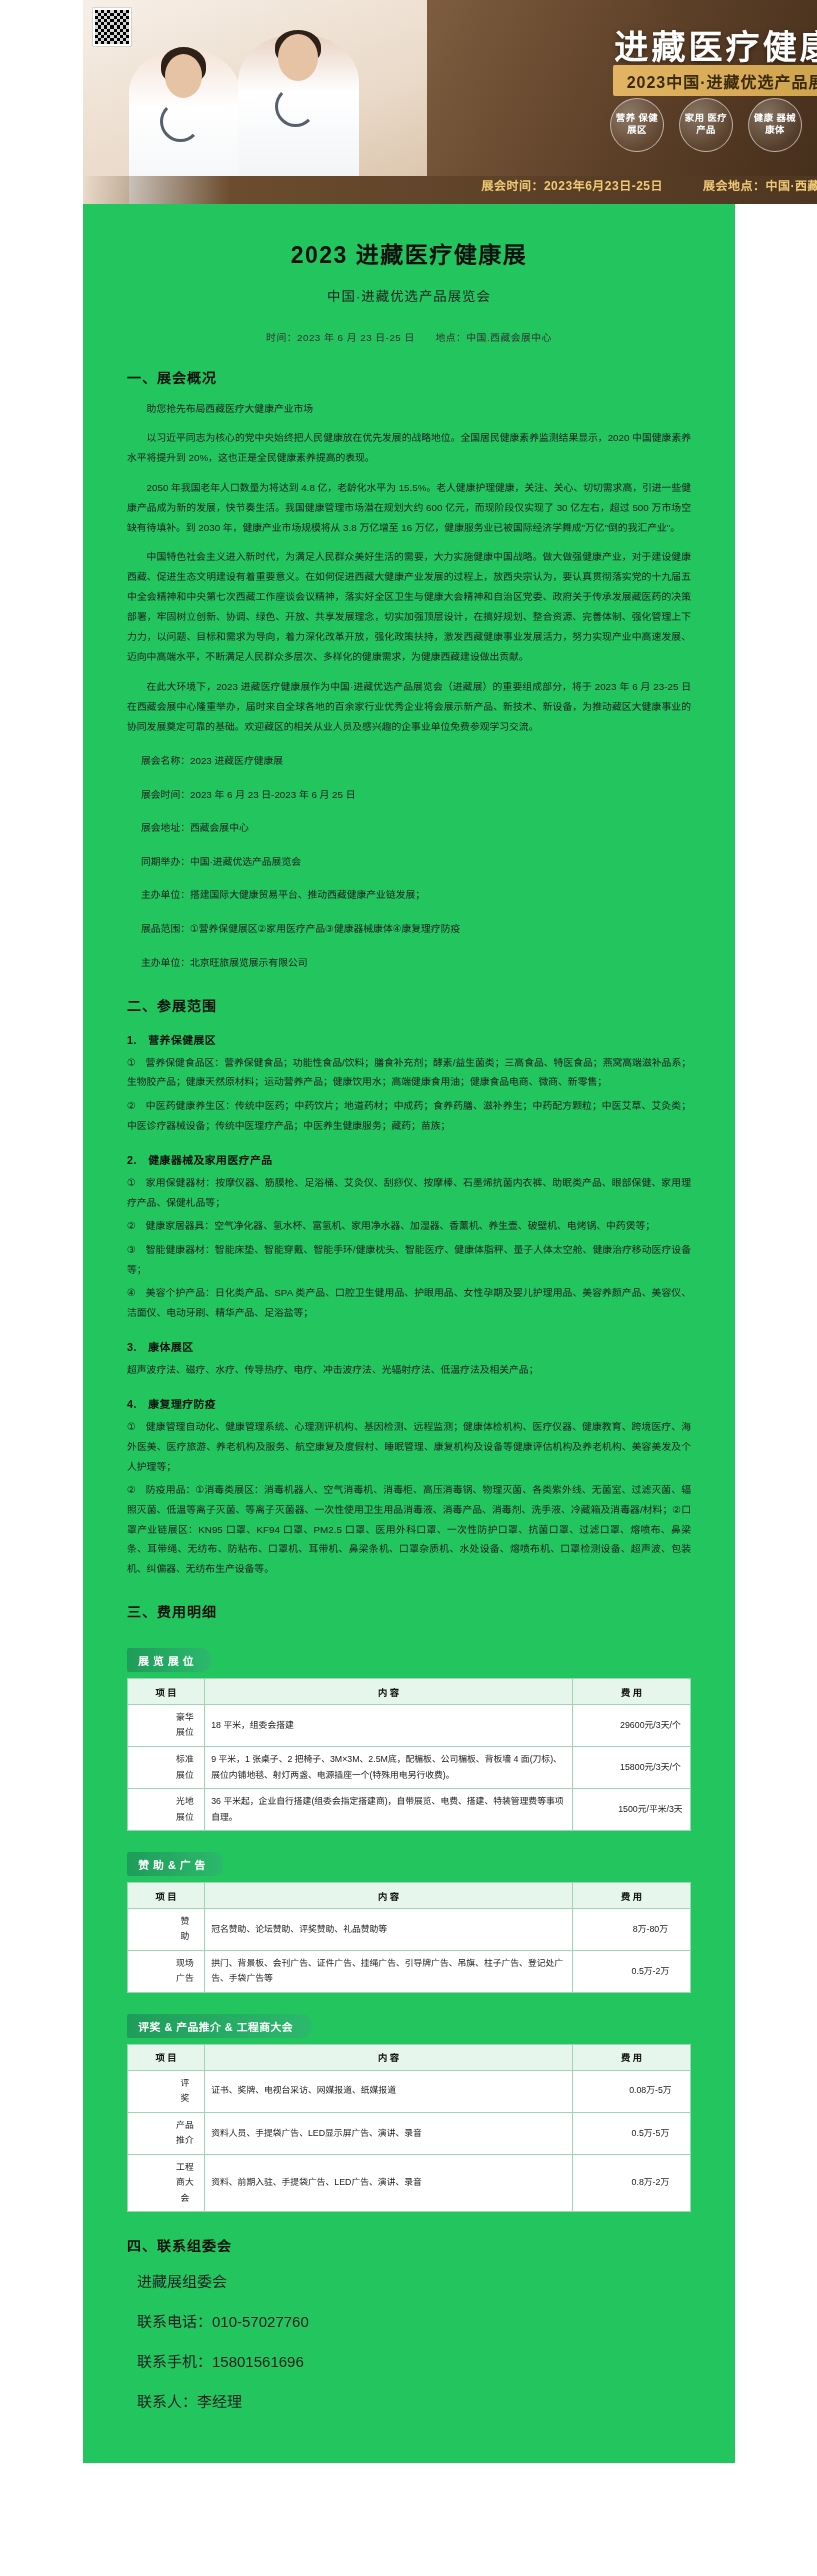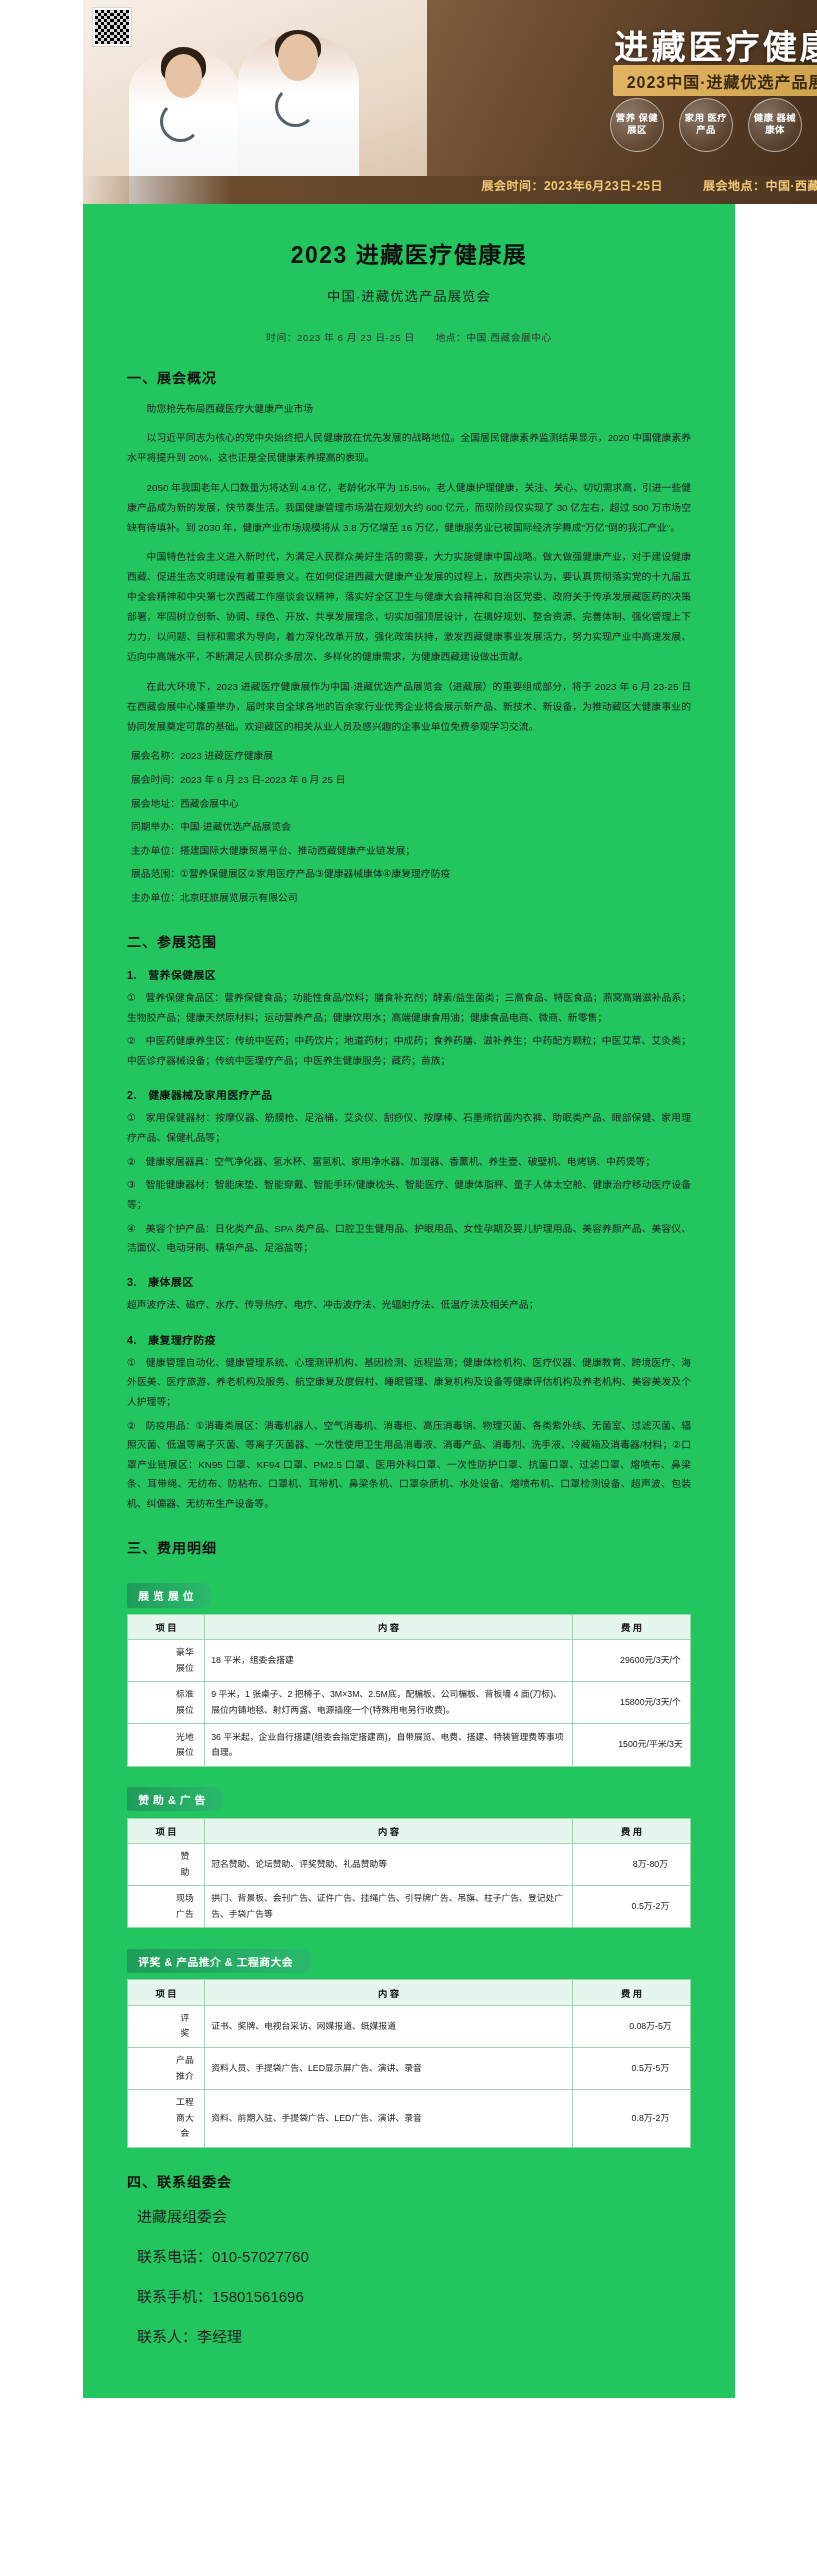--- a/index.html
+++ b/index.html
@@ -112,21 +112,21 @@
   }
   h2.sec {
     font-size: 14px; font-weight: 700; color: #111; letter-spacing: 1px;
     margin: 23px 0 11.3px;
   }
   p.para {
     font-size: 9.8px; line-height: 2.05; color: #222; text-indent: 2em;
     margin: 0 0 9.3px; text-align: justify;
   }
   .info-list { margin: 3.1px 0 0; }
-  .info-list p { font-size: 9.8px; line-height: 2.0; color: #222; margin: 4px; }
+  .info-list p { font-size: 9.8px; line-height: 2.0; color: #222; margin: 14px; }
 
   h3.num {
     font-size: 10.8px; font-weight: 700; color: #111; margin: 15.5px 0 6.2px;
     letter-spacing: 0.5px;
   }
   .sub-block { margin: 0 0 4.1px; }
   .sub-block p {
     font-size: 9.8px; line-height: 2.0; color: #222; margin: 0 0 4.1px; text-align: justify;
   }
 

